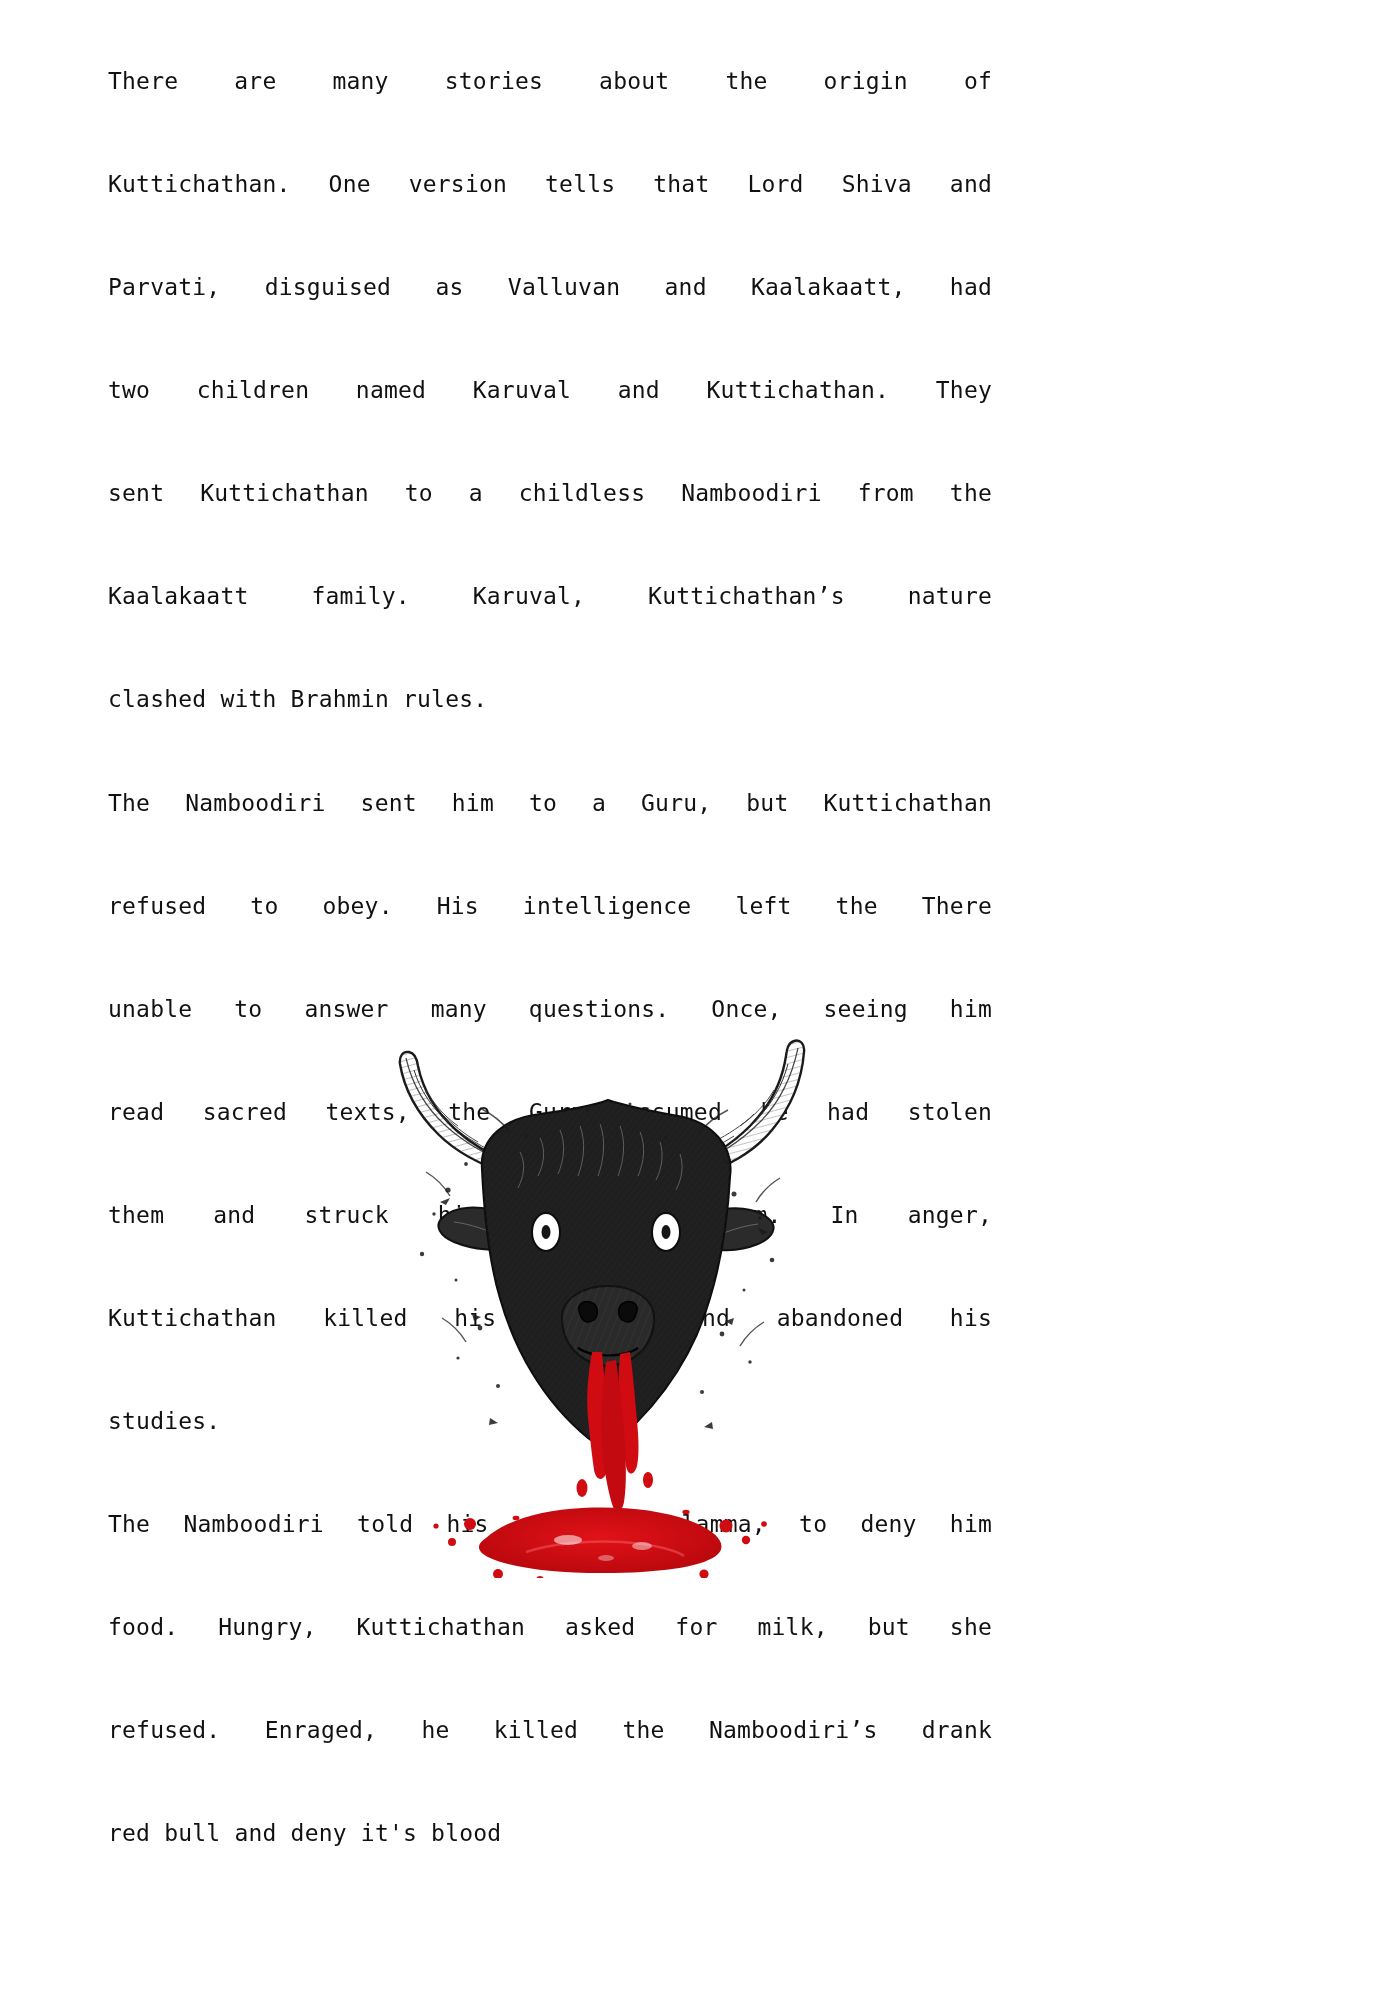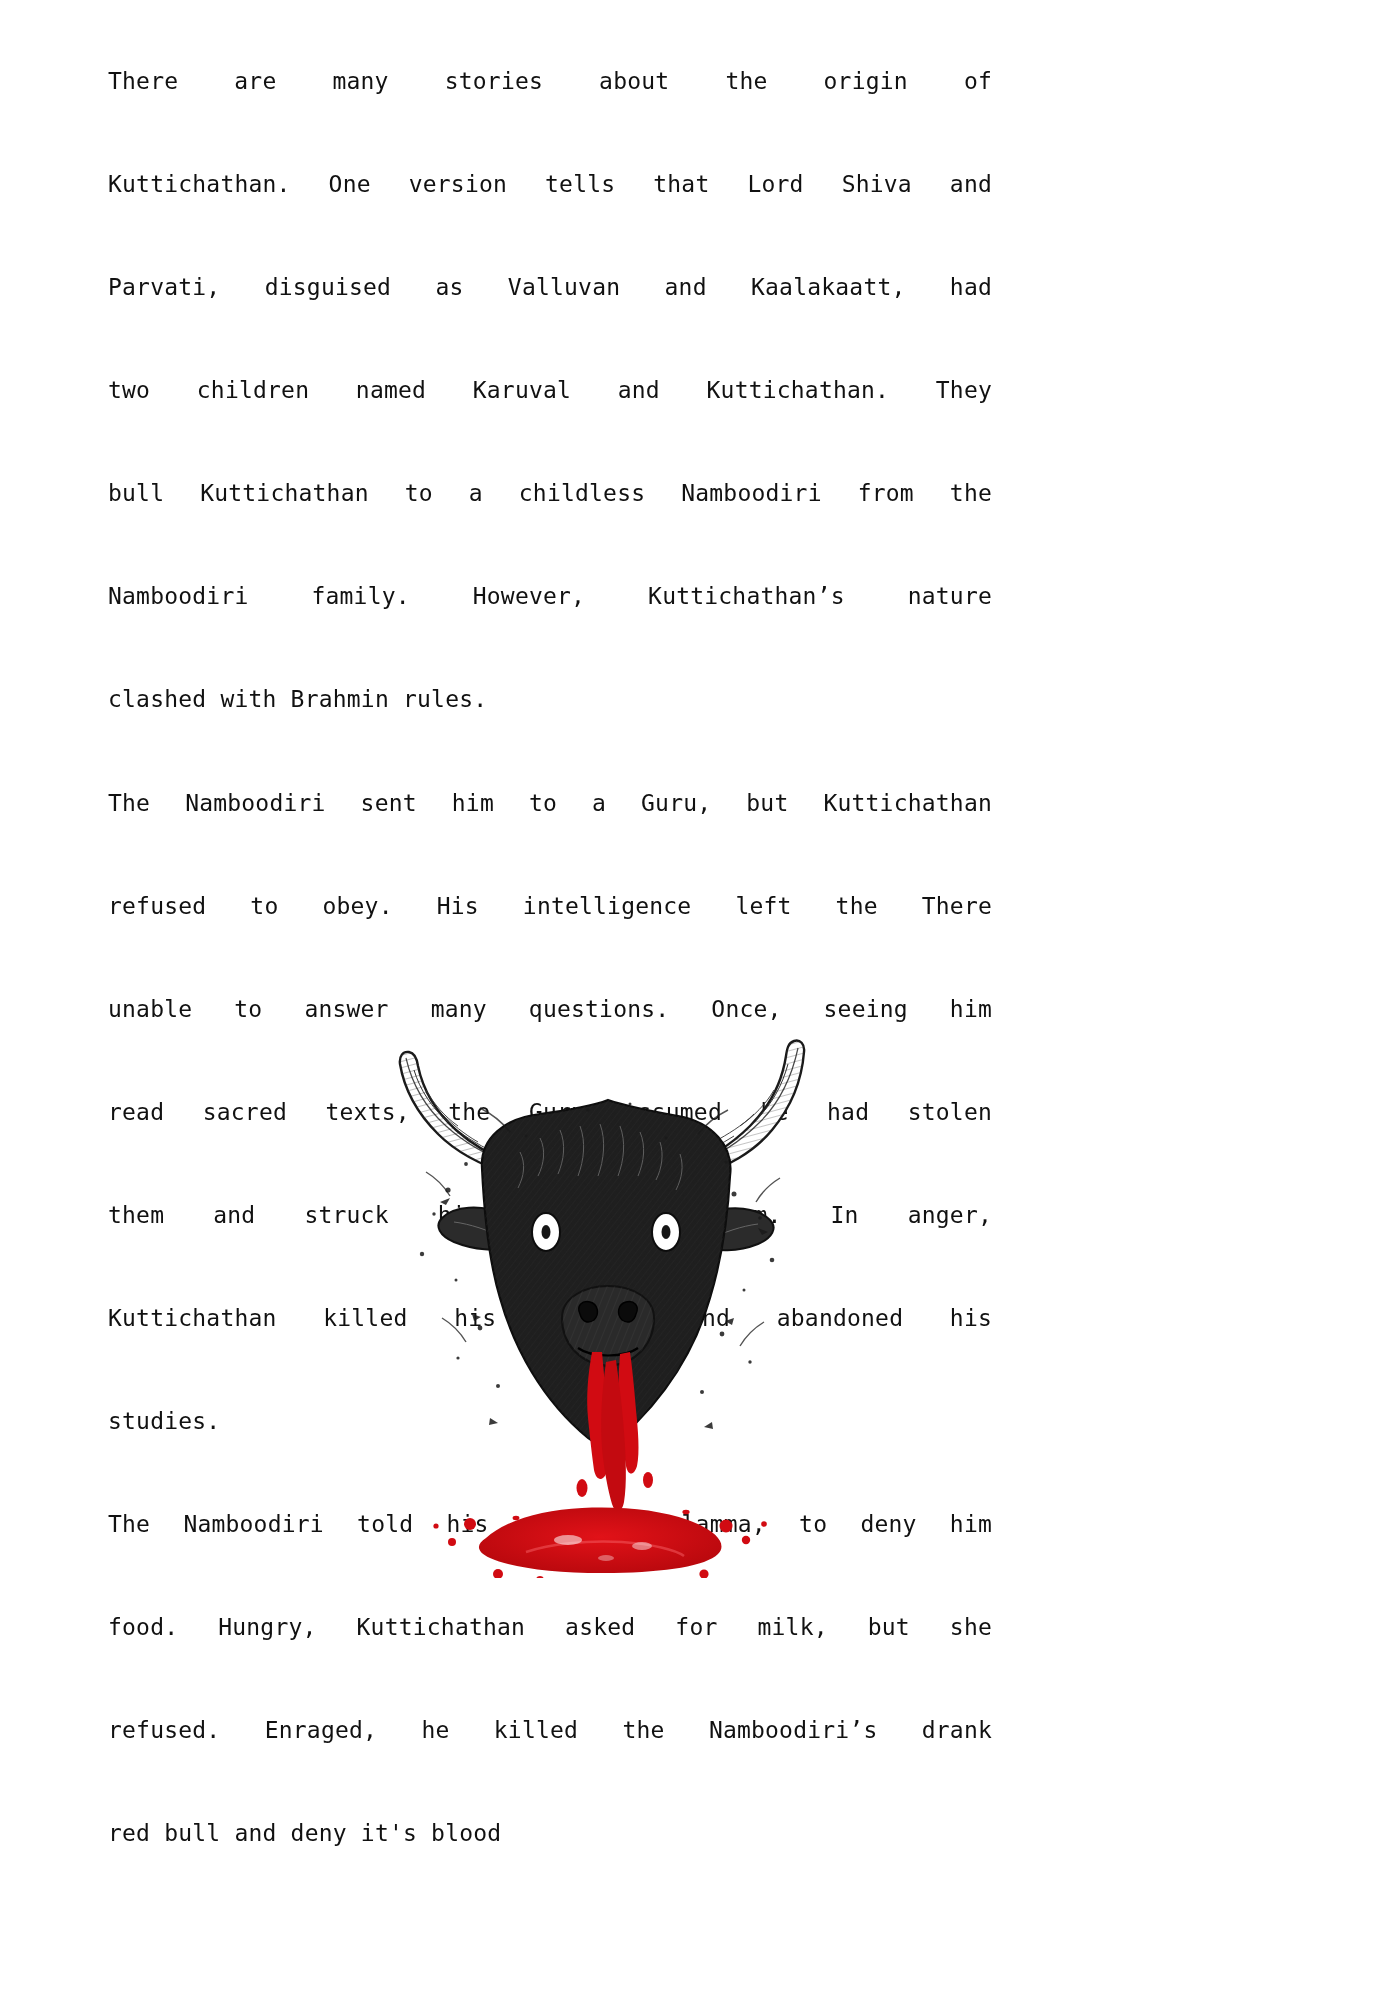--- a/index.html
+++ b/index.html
@@ -78,22 +78,22 @@
 
 <div class="page">
 
   <div class="text-column">
 
     <div class="para">
       <span class="jline">There are many stories about the origin of</span>
       <span class="jline">Kuttichathan. One version tells that Lord Shiva and</span>
       <span class="jline">Parvati, disguised as Valluvan and Kaalakaatt, had</span>
       <span class="jline">two children named Karuval and Kuttichathan. They</span>
-      <span class="jline">bull Kuttichathan to a childless Namboodiri from the</span>
-      <span class="jline">Namboodiri family. However, Kuttichathan’s nature</span>
+      <span class="jline">sent Kuttichathan to a childless Namboodiri from the</span>
+      <span class="jline">Kaalakaatt family. Karuval, Kuttichathan’s nature</span>
       <span class="jline nofill">clashed with Brahmin rules.</span>
     </div>
 
     <div class="para">
       <span class="jline">The Namboodiri sent him to a Guru, but Kuttichathan</span>
       <span class="jline">refused to obey. His intelligence left the There</span>
       <span class="jline">unable to answer many questions. Once, seeing him</span>
       <span class="jline">read sacred texts, the Guru assumed he had stolen</span>
       <span class="jline">them and struck him with a broom. In anger,</span>
       <span class="jline">Kuttichathan killed his teacher and abandoned his</span>

